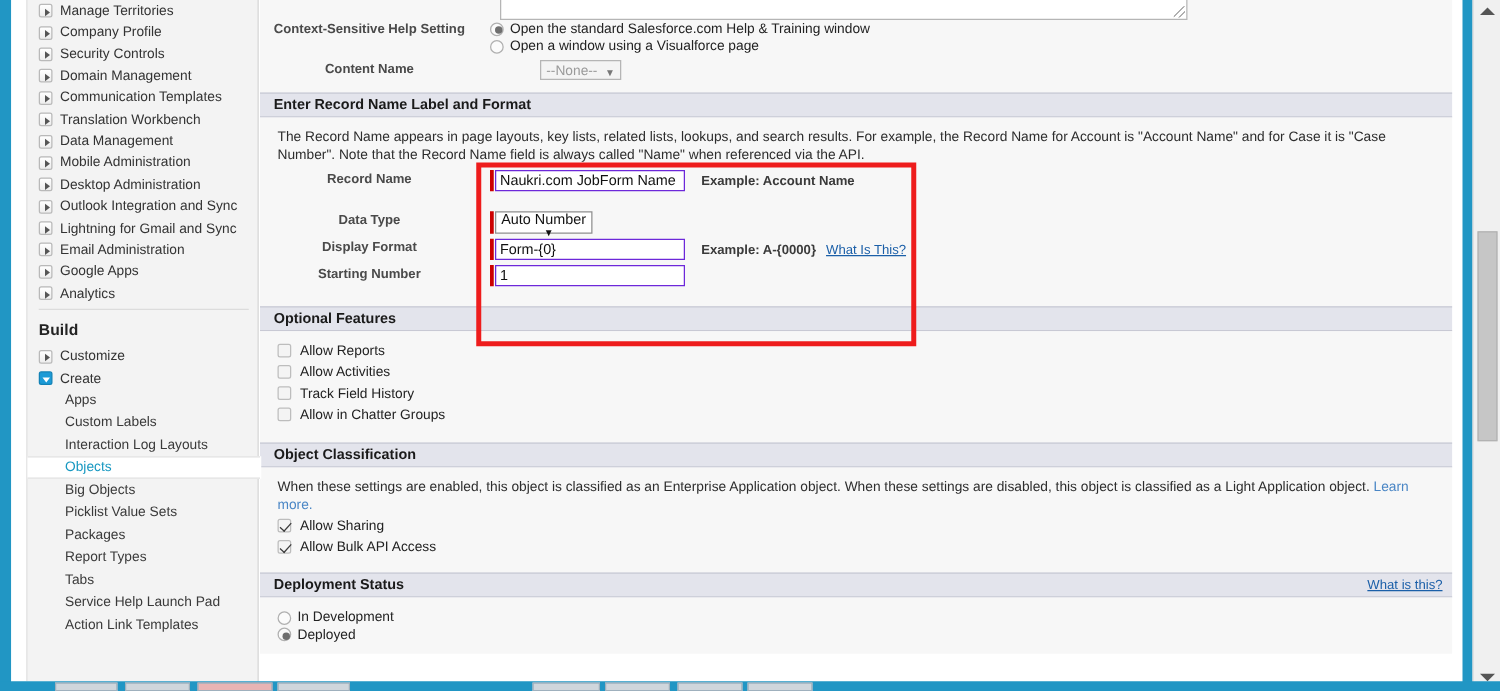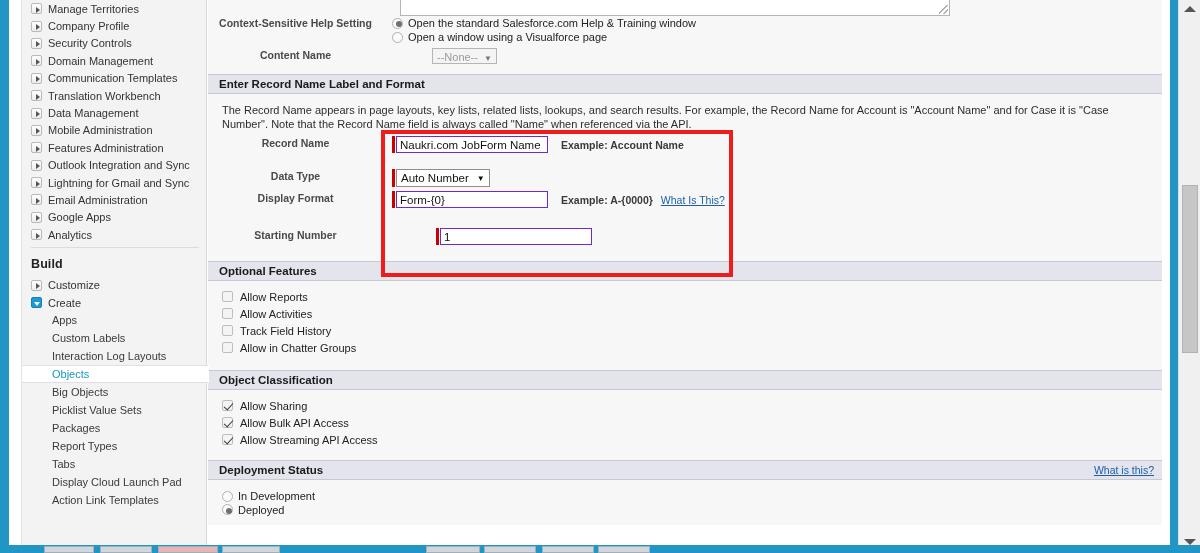--- a/index.html
+++ b/index.html
@@ -176,21 +176,21 @@
   .example {
     font-weight: bold; font-size: 10.5px; color: #3a3a3a; margin-left: 13px;
   }
   .what-link {
     font-size: 10.5px; color: #1b5fa8; text-decoration: underline;
     margin-left: 8px; cursor: pointer; font-weight: normal;
   }
   .sel-auto {
     display: inline-flex; align-items: center;
     border: 1px solid #8d8d8d; background: #ffffff;
-    height: 18px; padding: 0 4px; font-size: 11.5px; color: #111;
+    height: 18px; padding: 0 4px; font-size: 11.5px; color: #111; flex-direction: column;
   }
   .sel-auto .caret { margin-left: 8px; font-size: 8px; }
 
   
   .red-box {
     position: absolute; left: 381px; top: 130px;
     width: 352px; height: 147px;
     border: 4px solid #ee1c1c;
     pointer-events: none; z-index: 40;
   }
@@ -263,21 +263,21 @@
         <li class="nav-item">
           <span class="twisty"></span>
           <span>Data Management</span>
         </li>
         <li class="nav-item">
           <span class="twisty"></span>
           <span>Mobile Administration</span>
         </li>
         <li class="nav-item">
           <span class="twisty"></span>
-          <span>Features Administration</span>
+          <span>Desktop Administration</span>
         </li>
         <li class="nav-item">
           <span class="twisty"></span>
           <span>Outlook Integration and Sync</span>
         </li>
         <li class="nav-item">
           <span class="twisty"></span>
           <span>Lightning for Gmail and Sync</span>
         </li>
         <li class="nav-item">
@@ -329,21 +329,21 @@
         <div class="sub-item">
           <span>Packages</span>
         </div>
         <div class="sub-item">
           <span>Report Types</span>
         </div>
         <div class="sub-item">
           <span>Tabs</span>
         </div>
         <div class="sub-item">
-          <span>Display Cloud Launch Pad</span>
+          <span>Service Help Launch Pad</span>
         </div>
         <div class="sub-item">
           <span>Action Link Templates</span>
         </div>
       </div>
   </div>
 
   <div class="content">
 
     <div class="pane-top">
@@ -408,21 +408,21 @@
       <div class="frow" style="margin-top:4px;">
         <div class="flabel">Display Format</div>
         <div class="fval inline-field">
           <span class="reqbar"></span>
           <span class="inp" style="width:152px;">Form-{0}</span>
           <span class="example">Example:  A-{0000}</span>
           <span class="what-link">What Is This?</span>
         </div>
       </div>
 
-      <div class="frow" style="margin-top:20px;gap:44px;">
+      <div class="frow" style="margin-top:4px;">
         <div class="flabel">Starting Number</div>
         <div class="fval inline-field">
           <span class="reqbar"></span>
           <span class="inp" style="width:152px;">1</span>
         </div>
       </div>
       <div style="height:6px;"></div>
     </div>
 
     <div class="section-bar">
@@ -447,32 +447,32 @@
             <span class="lbl">Allow in Chatter Groups</span>
           </label>
         </div>
       <div style="height:6px;"></div>
     </div>
 
     <div class="section-bar">
       <span>Object Classification</span>
     </div>
     <div class="section-body">
+      <div class="desc" style="padding-bottom:1px;">
+        <span>When these settings are enabled, this object is classified as an Enterprise Application object. When these settings are disabled, this object is classified as a Light Application object.</span>
+        <span class="lnk">Learn more.</span>
+      </div>
       <div id="object-classification-list">
           <label class="checkrow">
             <span class="cb on"></span>
             <span class="lbl">Allow Sharing</span>
           </label>
           <label class="checkrow">
             <span class="cb on"></span>
             <span class="lbl">Allow Bulk API Access</span>
-          </label>
-          <label class="checkrow">
-            <span class="cb on"></span>
-            <span class="lbl">Allow Streaming API Access</span>
           </label>
         </div>
       <div style="height:4px;"></div>
     </div>
 
     <div class="section-bar">
       <span>Deployment Status</span>
       <span class="hint-link">What is this?</span>
     </div>
     <div class="section-body">

